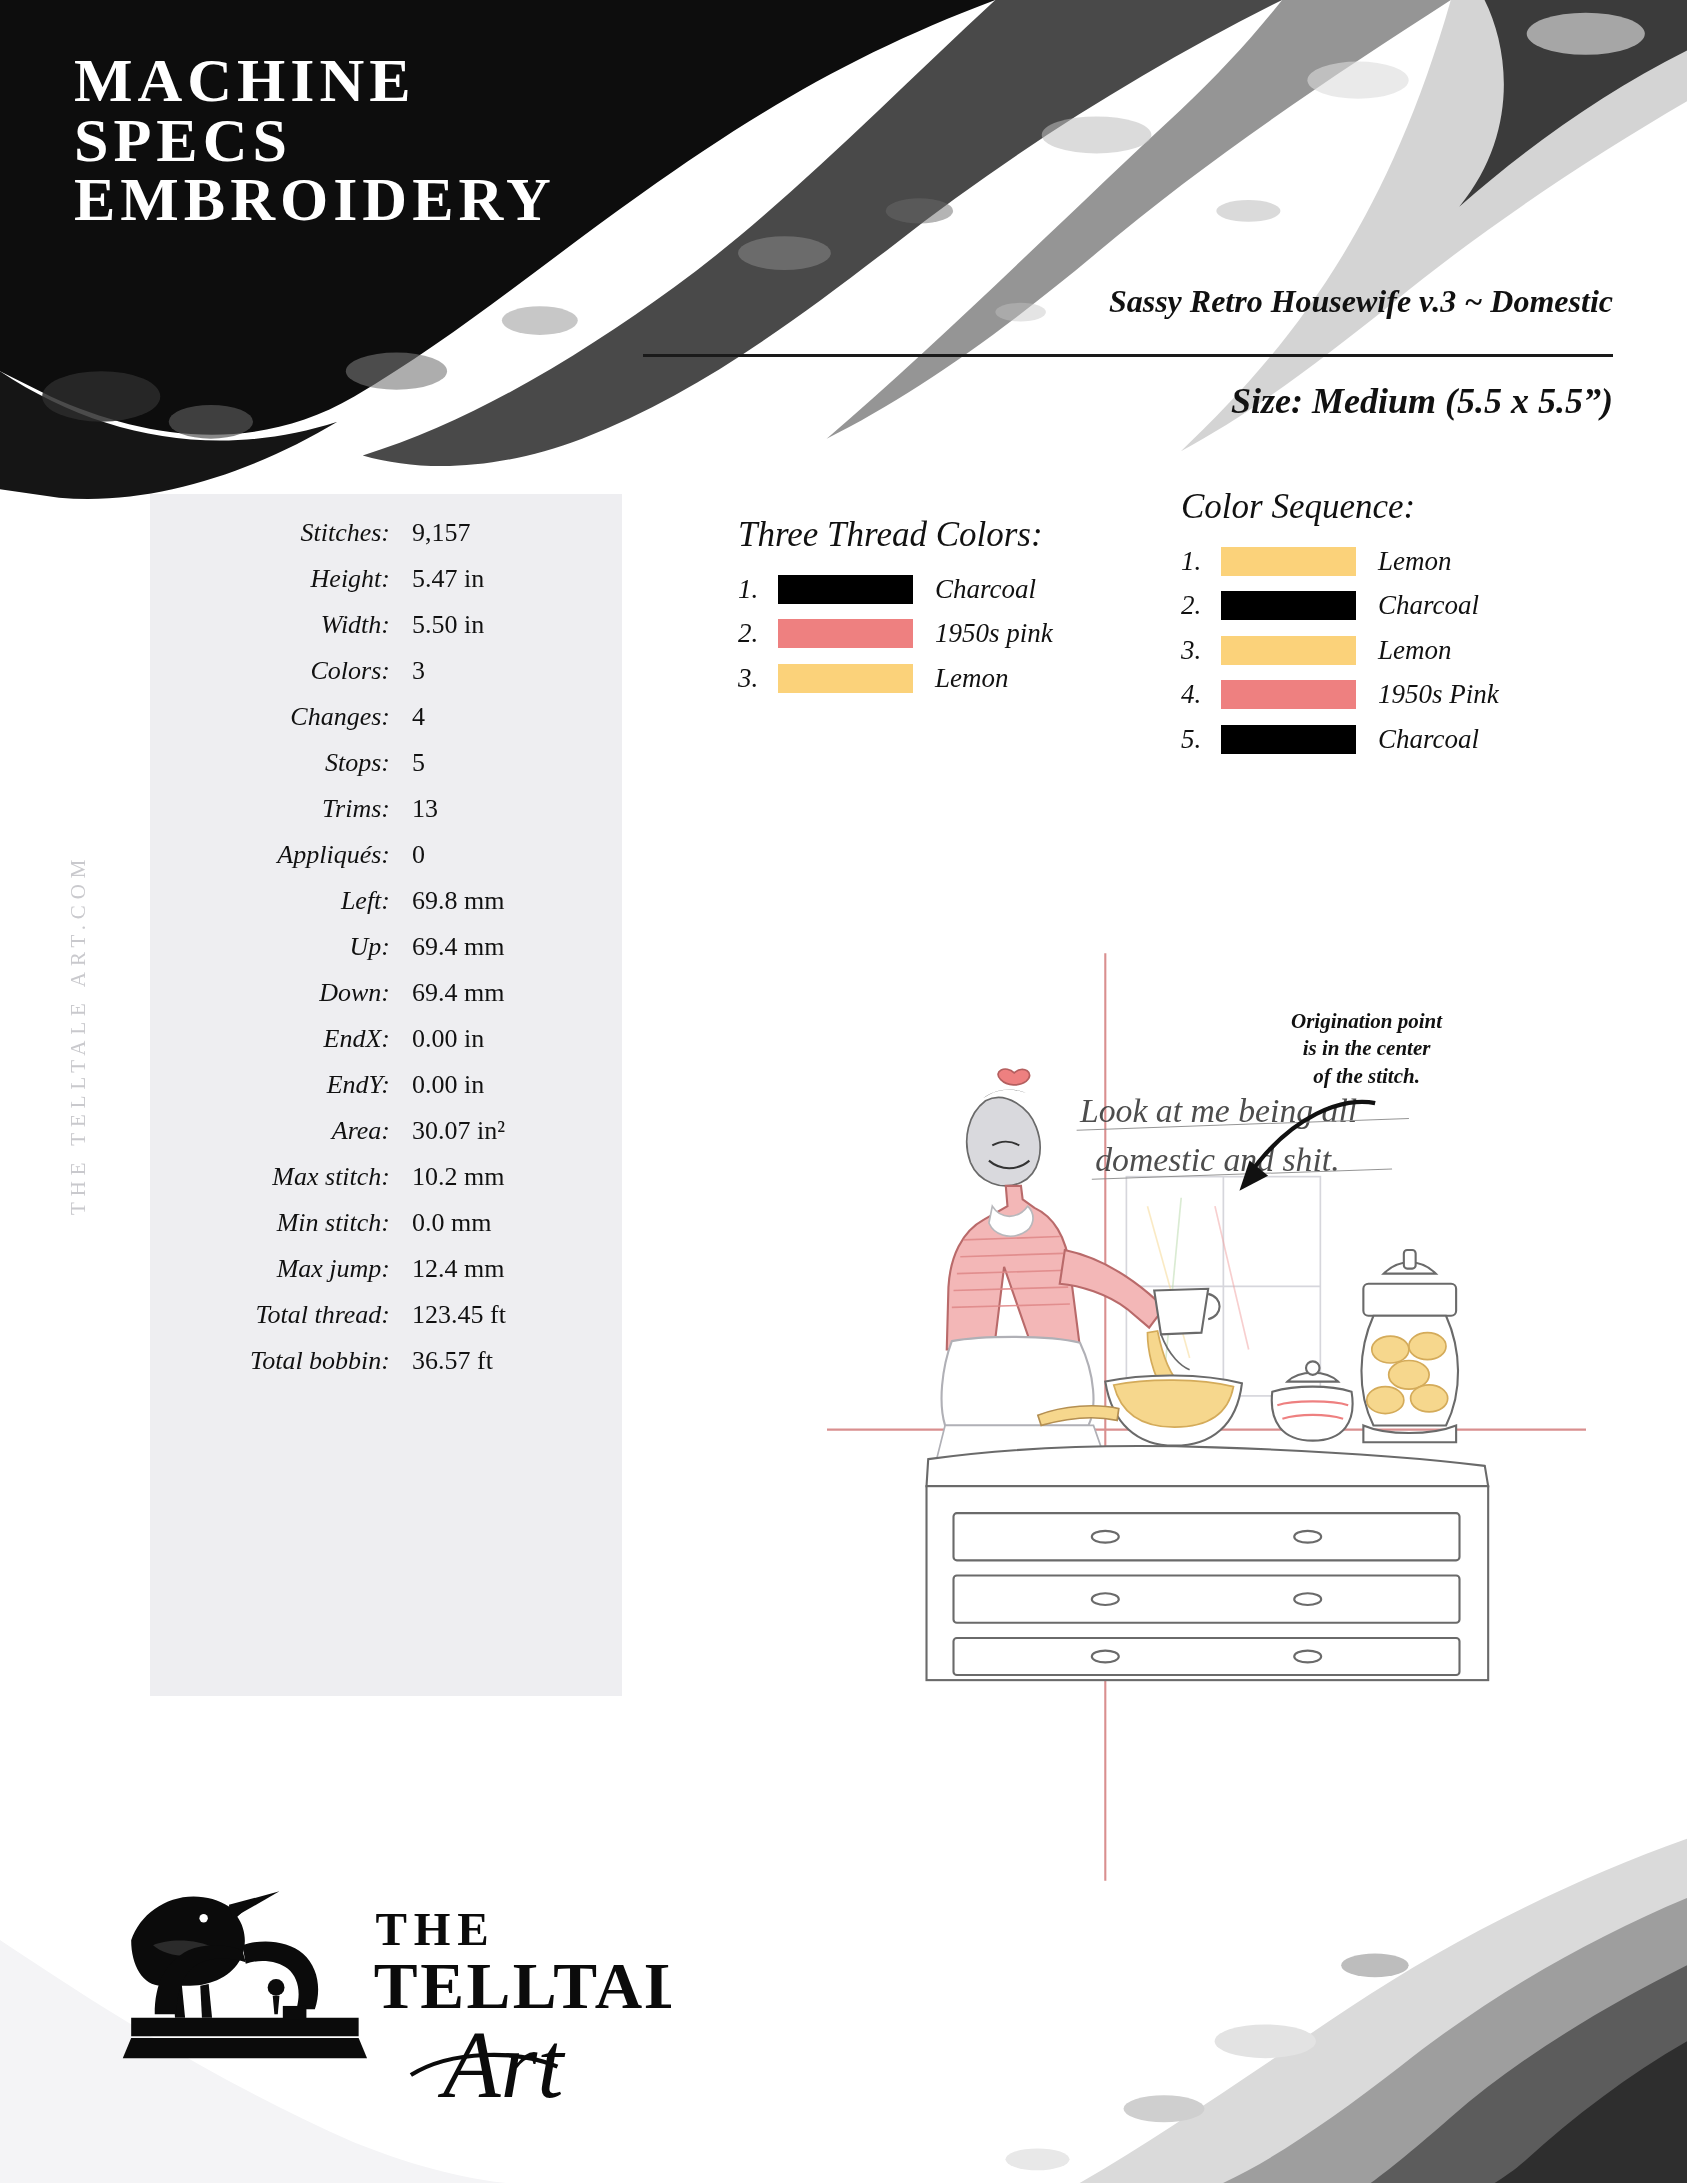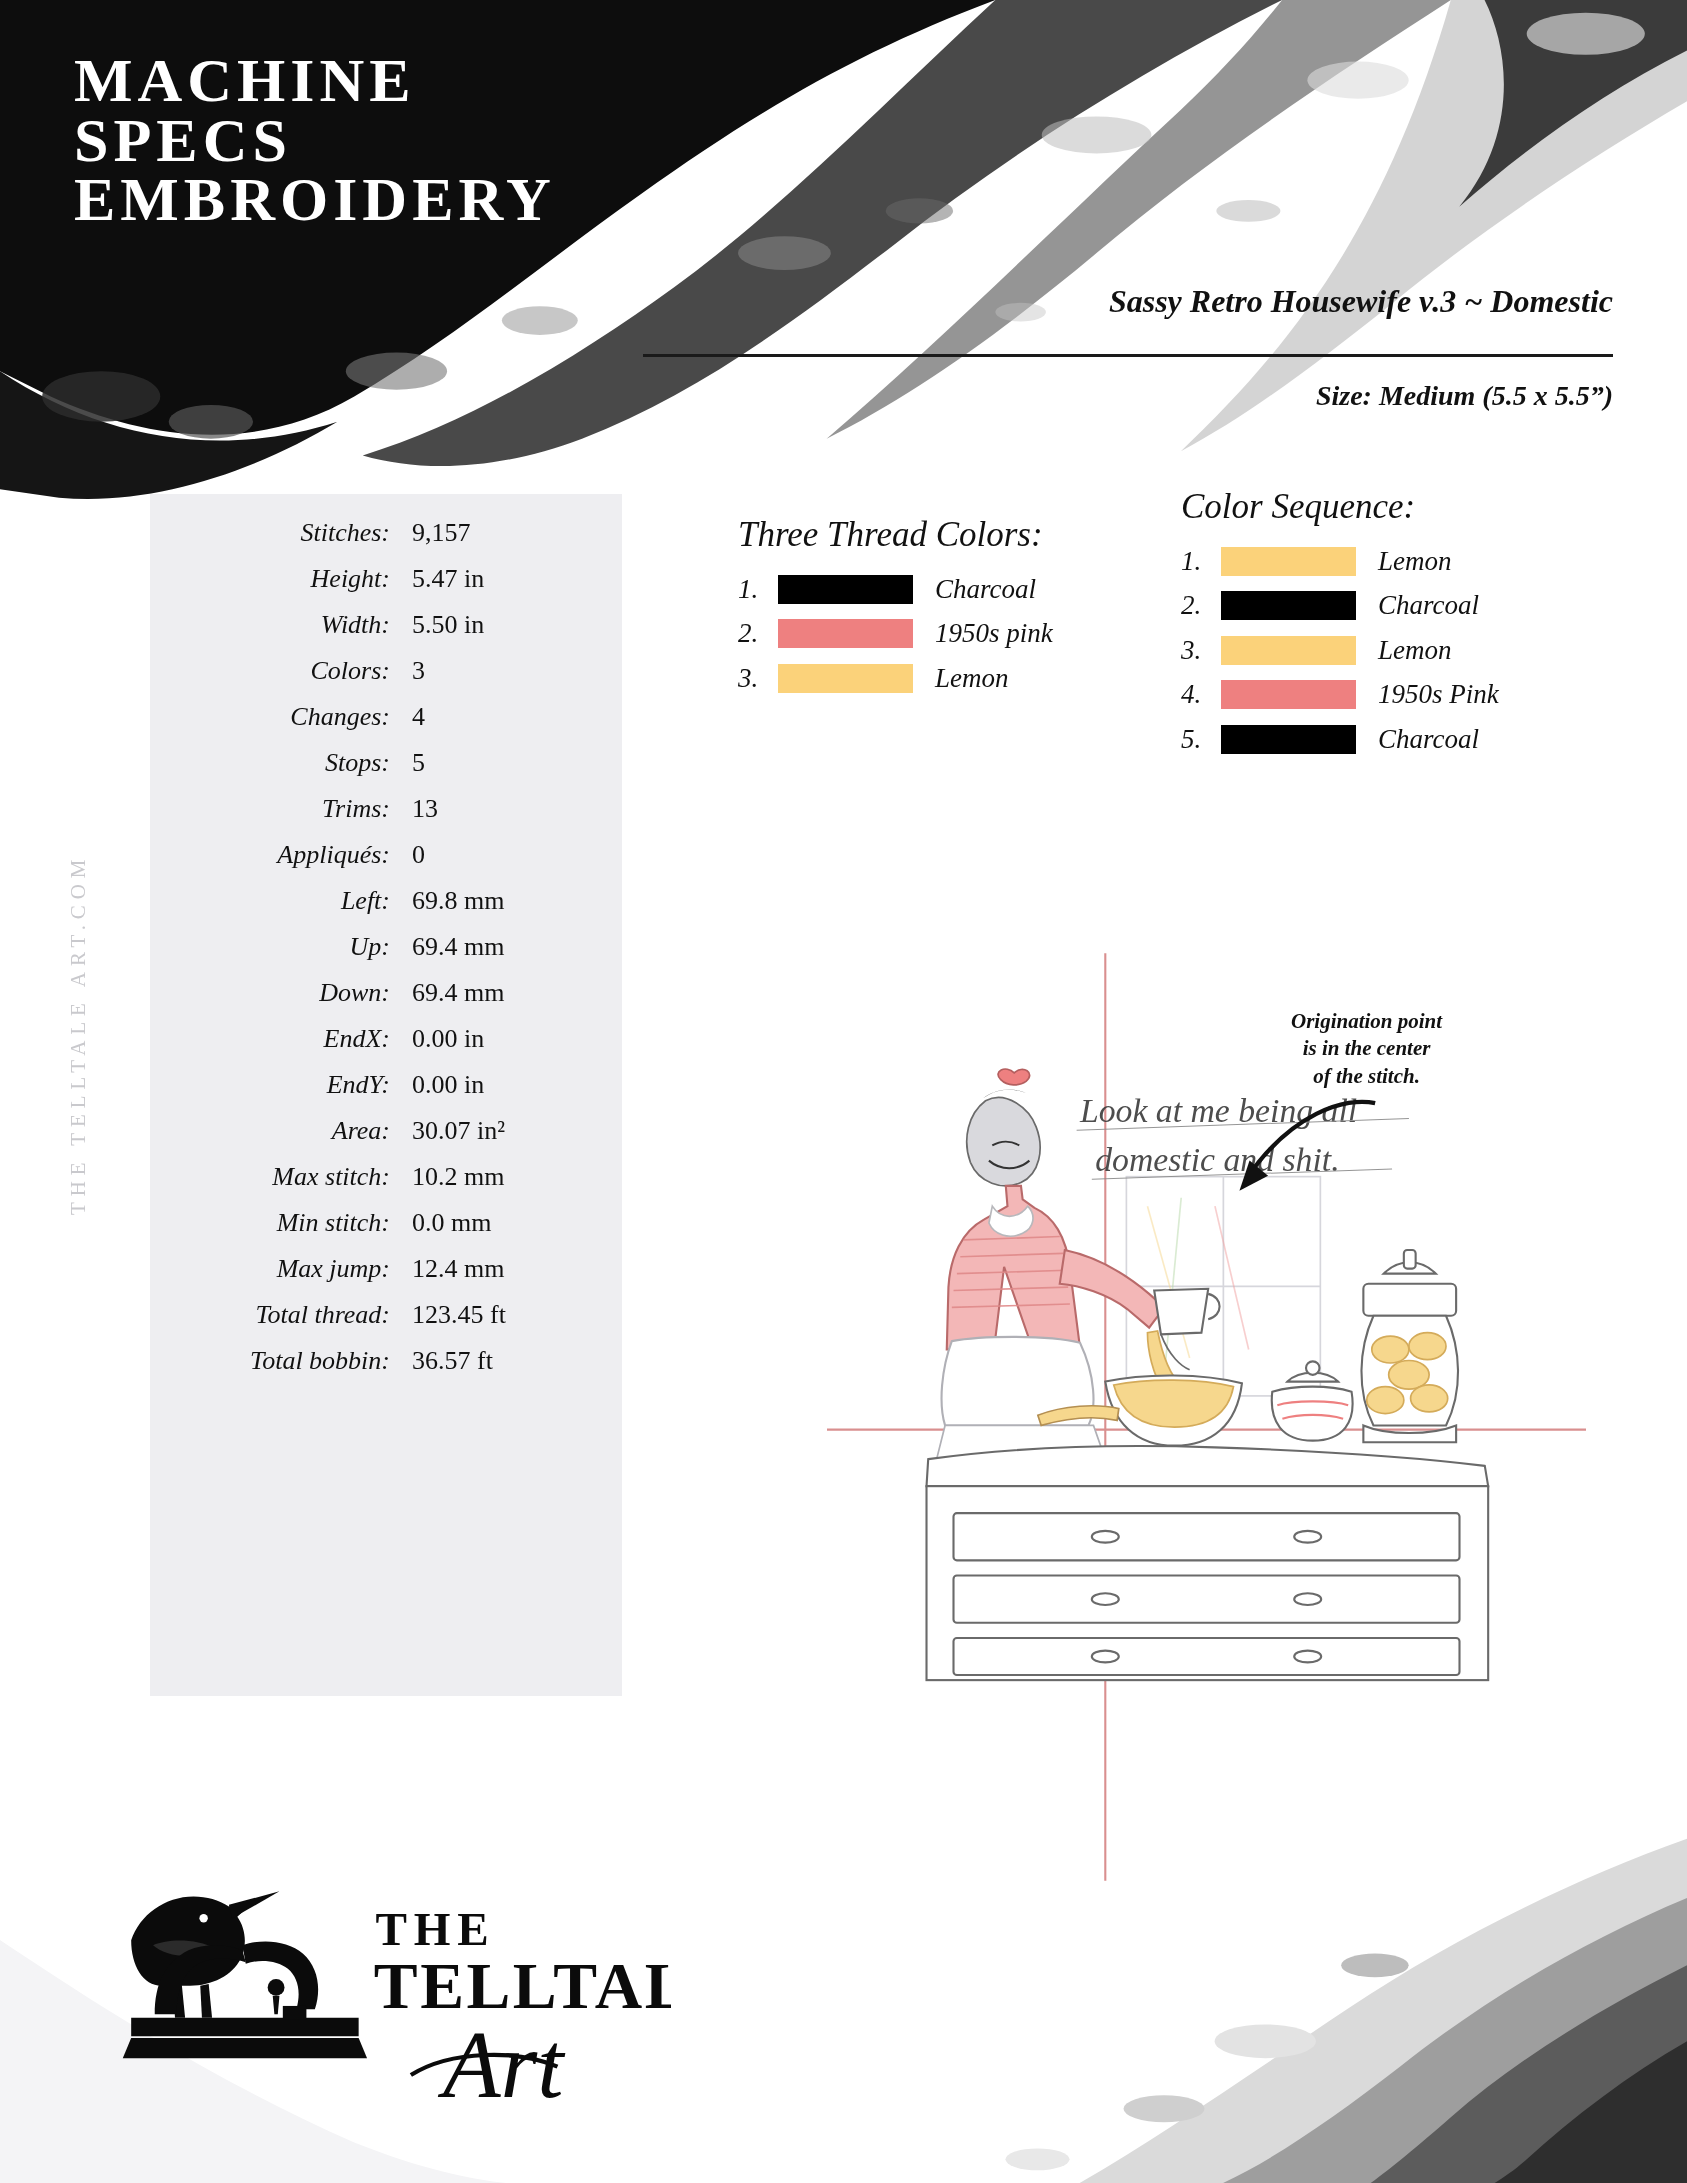--- a/index.html
+++ b/index.html
@@ -31,21 +31,21 @@
     text-align:right;
     font-style:italic; font-weight:700; font-size:32px; color:#111;
   }
   .rule {
     position:absolute; right:74px; top:354px; width:970px; height:2.5px;
     background:#1a1a1a; z-index:5;
   }
   .doc-size {
     position:absolute; right:74px; top:380px; width:970px; z-index:5;
     text-align:right;
-    font-style:italic; font-weight:700; font-size:28px; color:#111;
+    font-style:italic; font-weight:700; font-size:36px; color:#111;
   }
 
   
   .specs-panel {
     position:absolute; left:150px; top:494px; width:472px; height:1202px;
     background:#eeeef1; z-index:4;
   }
   .specs-table {
     position:absolute; left:150px; top:510px; width:520px; z-index:5;
     border-collapse:collapse;

